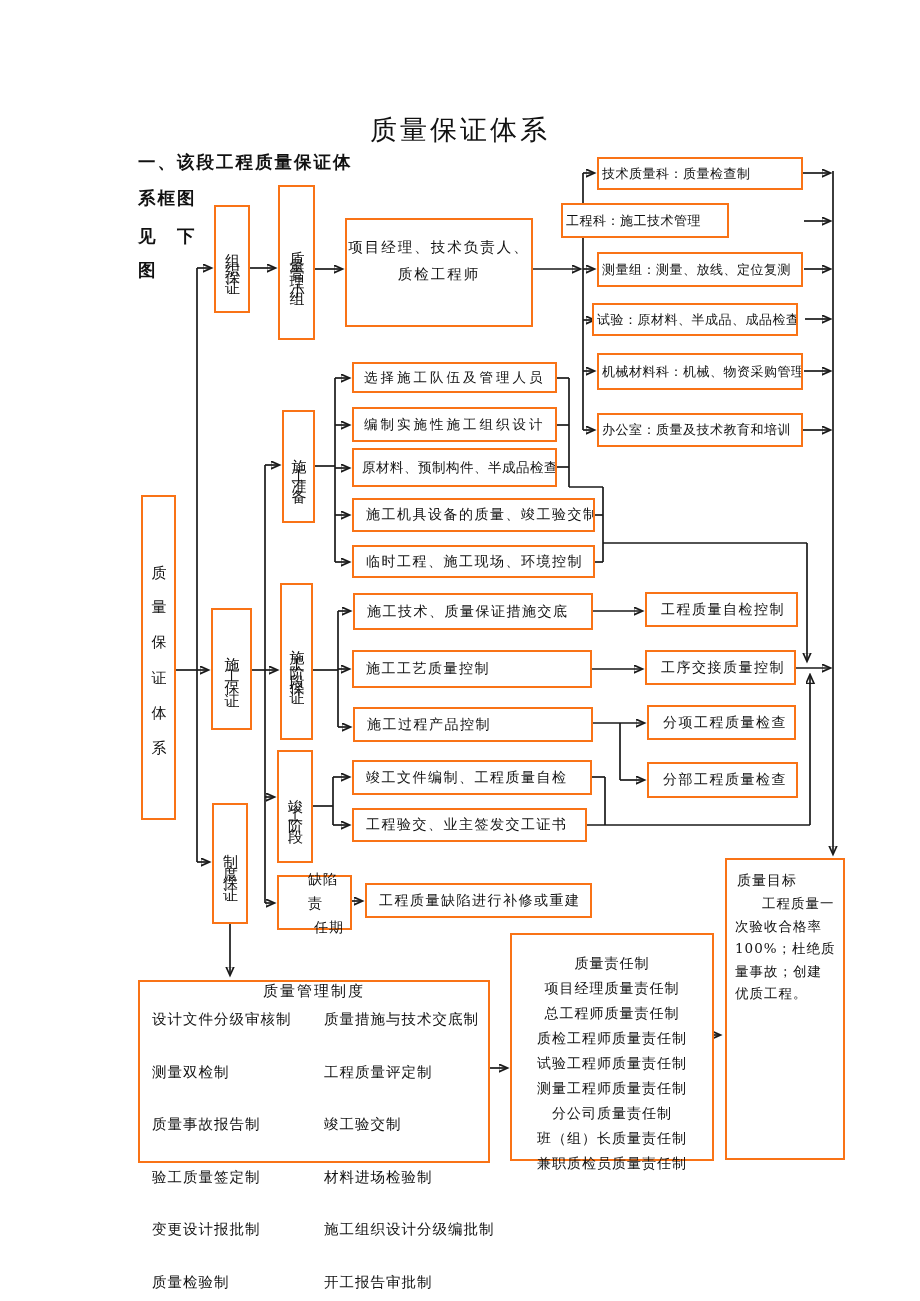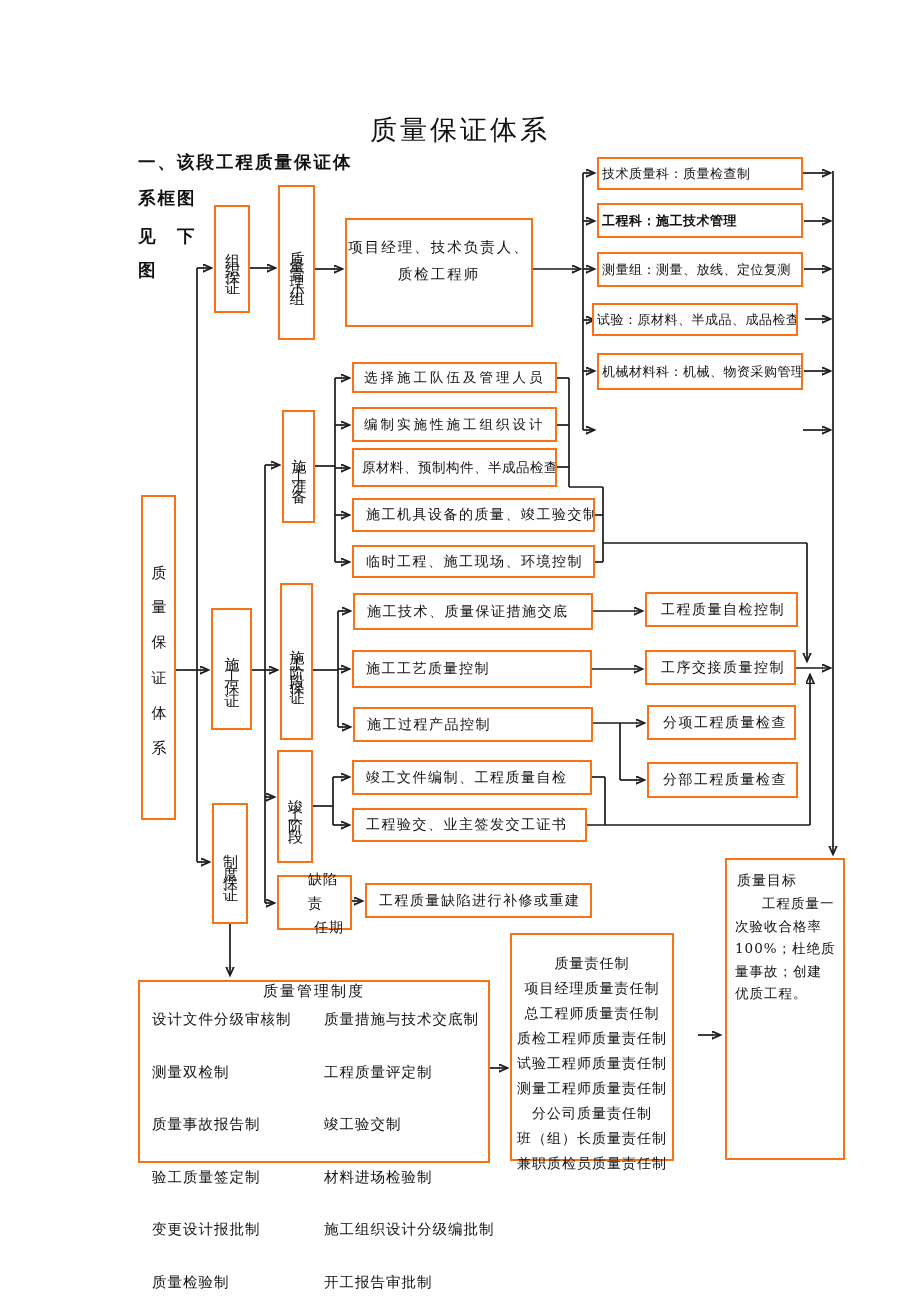--- a/index.html
+++ b/index.html
@@ -149,24 +149,25 @@
     <div>项目经理、技术负责人、</div>
     <div>质检工程师</div>
   </div>
 
   <div class="box two-line" style="left:277px;top:875px;width:75px;height:55px;padding-left:29px;">
     <div>缺陷责</div>
     <div>任期</div>
   </div>
 
   <div class="box hline" style="left:597px;top:157px;width:206px;height:33px;">技术质量科：质量检查制</div>
-  <div class="box hline" style="left:597px;top:203px;width:206px;height:35px;font-weight:bold;">工程科：施工技术管理</div>
+  <div class="box hline" style="left:561px;top:203px;width:168px;height:35px;">工程科：施工技术管理</div>
   <div class="box hline" style="left:597px;top:252px;width:206px;height:35px;">测量组：测量、放线、定位复测</div>
   <div class="box hline" style="left:592px;top:303px;width:206px;height:33px;">试验：原材料、半成品、成品检查</div>
   <div class="box hline" style="left:597px;top:353px;width:206px;height:37px;">机械材料科：机械、物资采购管理</div>
+  <div class="box hline" style="left:597px;top:413px;width:206px;height:34px;">办公室：质量及技术教育和培训</div>
 
   <div class="box hline" style="left:352px;top:362px;width:205px;height:31px;font-size:13.5px;letter-spacing:3px;padding-left:10px;">选择施工队伍及管理人员</div>
   <div class="box hline" style="left:352px;top:407px;width:205px;height:35px;font-size:13.5px;letter-spacing:3px;padding-left:10px;">编制实施性施工组织设计</div>
   <div class="box hline" style="left:352px;top:448px;width:205px;height:39px;font-size:13.5px;padding-left:8px;">原材料、预制构件、半成品检查</div>
   <div class="box hline mid" style="left:352px;top:498px;width:243px;height:34px;">施工机具设备的质量、竣工验交制</div>
   <div class="box hline mid" style="left:352px;top:545px;width:243px;height:33px;">临时工程、施工现场、环境控制</div>
 
   <div class="box hline mid" style="left:353px;top:593px;width:240px;height:37px;">施工技术、质量保证措施交底</div>
   <div class="box hline mid" style="left:352px;top:650px;width:240px;height:38px;">施工工艺质量控制</div>
   <div class="box hline mid" style="left:353px;top:707px;width:240px;height:35px;">施工过程产品控制</div>
@@ -192,21 +193,21 @@
       <div>竣工验交制</div>
       <div>验工质量签定制</div>
       <div>材料进场检验制</div>
       <div>变更设计报批制</div>
       <div>施工组织设计分级编批制</div>
       <div>质量检验制</div>
       <div>开工报告审批制</div>
     </div>
   </div>
 
-  <div class="box" style="left:510px;top:933px;width:164px;height:228px;">
+  <div class="box" style="left:510px;top:933px;width:204px;height:228px;">
     <div class="resp-inner">
       <div>质量责任制</div>
       <div>项目经理质量责任制</div>
       <div>总工程师质量责任制</div>
       <div>质检工程师质量责任制</div>
       <div>试验工程师质量责任制</div>
       <div>测量工程师质量责任制</div>
       <div>分公司质量责任制</div>
       <div>班（组）长质量责任制</div>
       <div>兼职质检员质量责任制</div>

